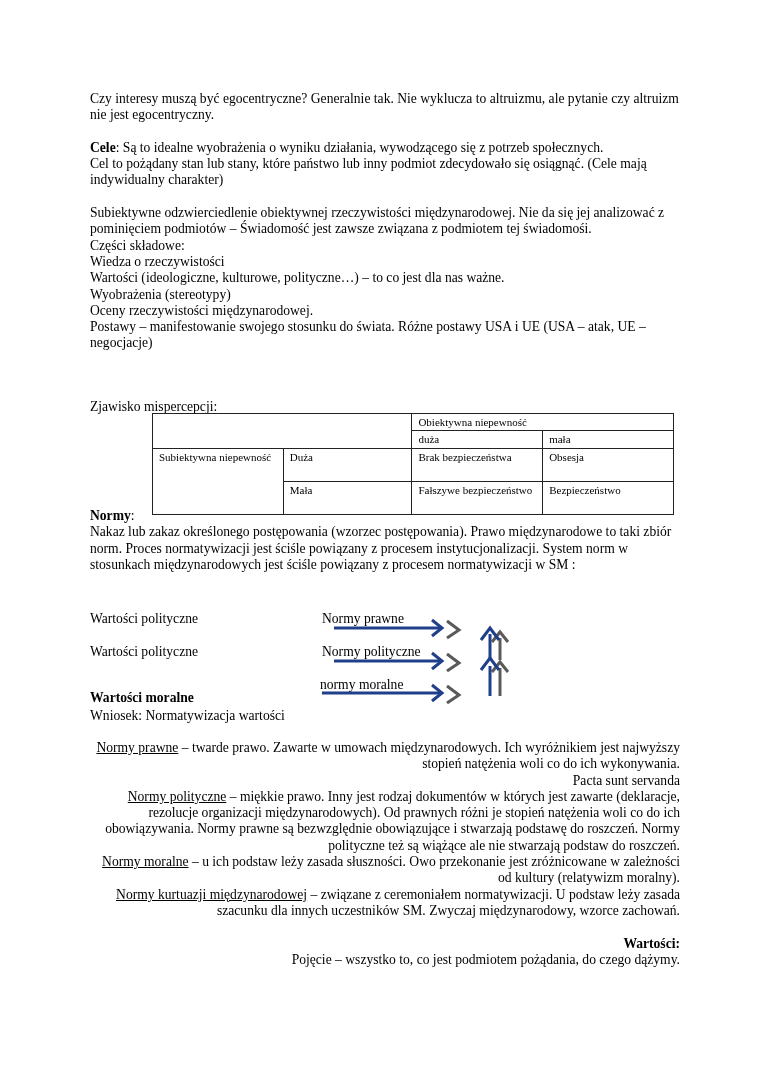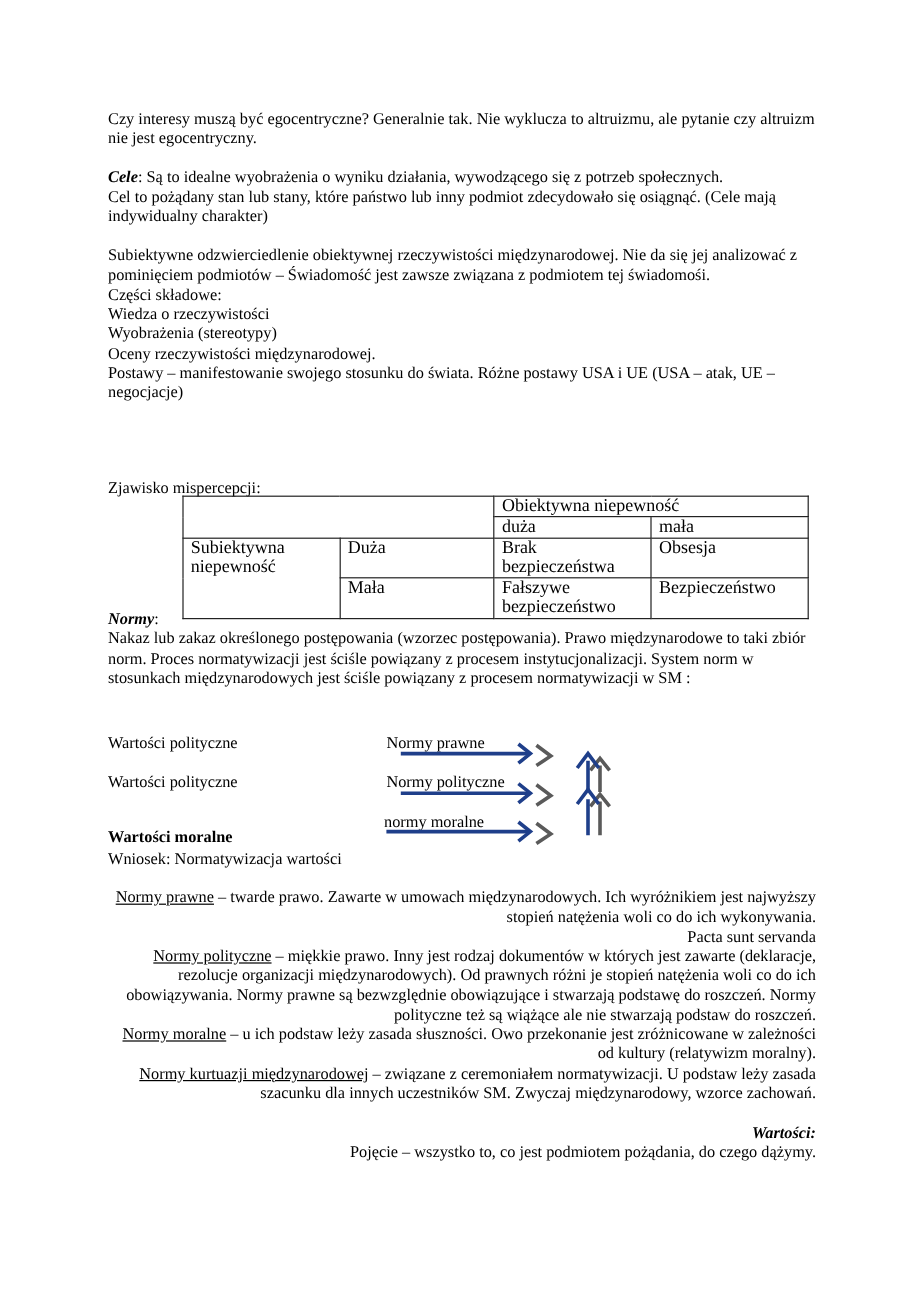--- a/index.html
+++ b/index.html
@@ -1,44 +1,45 @@
 <!DOCTYPE html>
 <html><head>
 <meta charset="utf-8">
 <style>
   html, body { margin: 0; padding: 0; background: #ffffff; }
   body { width: 760px; height: 1075px; position: relative; overflow: hidden;
          font-family: "Liberation Serif", serif; font-size: 13.6px; color: #000; }
   .page { position: absolute; left: 90px; top: 91px; width: 590px; line-height: 16.3px; }
   p { margin: 0; }
   .gap { height: 16.3px; }
-  b { font-weight: bold; font-style: italic; }
+  b { font-weight: bold; }
   u { text-decoration: underline; }
   table.mis { position: absolute; left: 152px; top: 413px; width: 522px;
-              border-collapse: collapse; font-size: 15px; line-height: 16.3px; }
+              border-collapse: collapse; font-size: 11px; line-height: 16.3px; }
   table.mis td { border: 1px solid #222; padding: 0 6px; vertical-align: top; }
   .rowlbl { position: absolute; left: 90px; top: 399px; }
   .diagram { position: absolute; left: 90px; top: 608px; width: 500px; height: 100px; }
   .dlabel { position: absolute; white-space: nowrap; }
   .dnorm { position: absolute; white-space: nowrap; }
   svg.arrows { position: absolute; left: 0; top: 0; }
   .after { position: absolute; left: 90px; top: 740px; width: 590px; line-height: 16.3px; text-align: right; }
 </style>
 </head>
 <body>
 
 <div class="page">
   <p>Czy interesy muszą być egocentryczne? Generalnie tak. Nie wyklucza to altruizmu, ale pytanie czy altruizm nie jest egocentryczny.</p>
   <div class="gap"></div>
   <p><b>Cele</b><span>: Są to idealne wyobrażenia o wyniku działania, wywodzącego się z potrzeb społecznych.</span></p>
   <p>Cel to pożądany stan lub stany, które państwo lub inny podmiot zdecydowało się osiągnąć. (Cele mają indywidualny charakter)</p>
   <div class="gap"></div>
   <p>Subiektywne odzwierciedlenie obiektywnej rzeczywistości międzynarodowej. Nie da się jej analizować z pominięciem podmiotów – Świadomość jest zawsze związana z podmiotem tej świadomośi.</p>
   <p>Części składowe:</p>
   <p>Wiedza o rzeczywistości</p>
+  <p>Wartości (ideologiczne, kulturowe, polityczne…) – to co jest dla nas ważne.</p>
   <p>Wyobrażenia (stereotypy)</p>
   <p>Oceny rzeczywistości międzynarodowej.</p>
   <p>Postawy – manifestowanie swojego stosunku do świata. Różne postawy USA i UE (USA – atak, UE – negocjacje)</p>
 </div>
 
 <p class="rowlbl">Zjawisko mispercepcji:</p>
 
 <table class="mis">
   <colgroup>
     <col style="width:131px">

